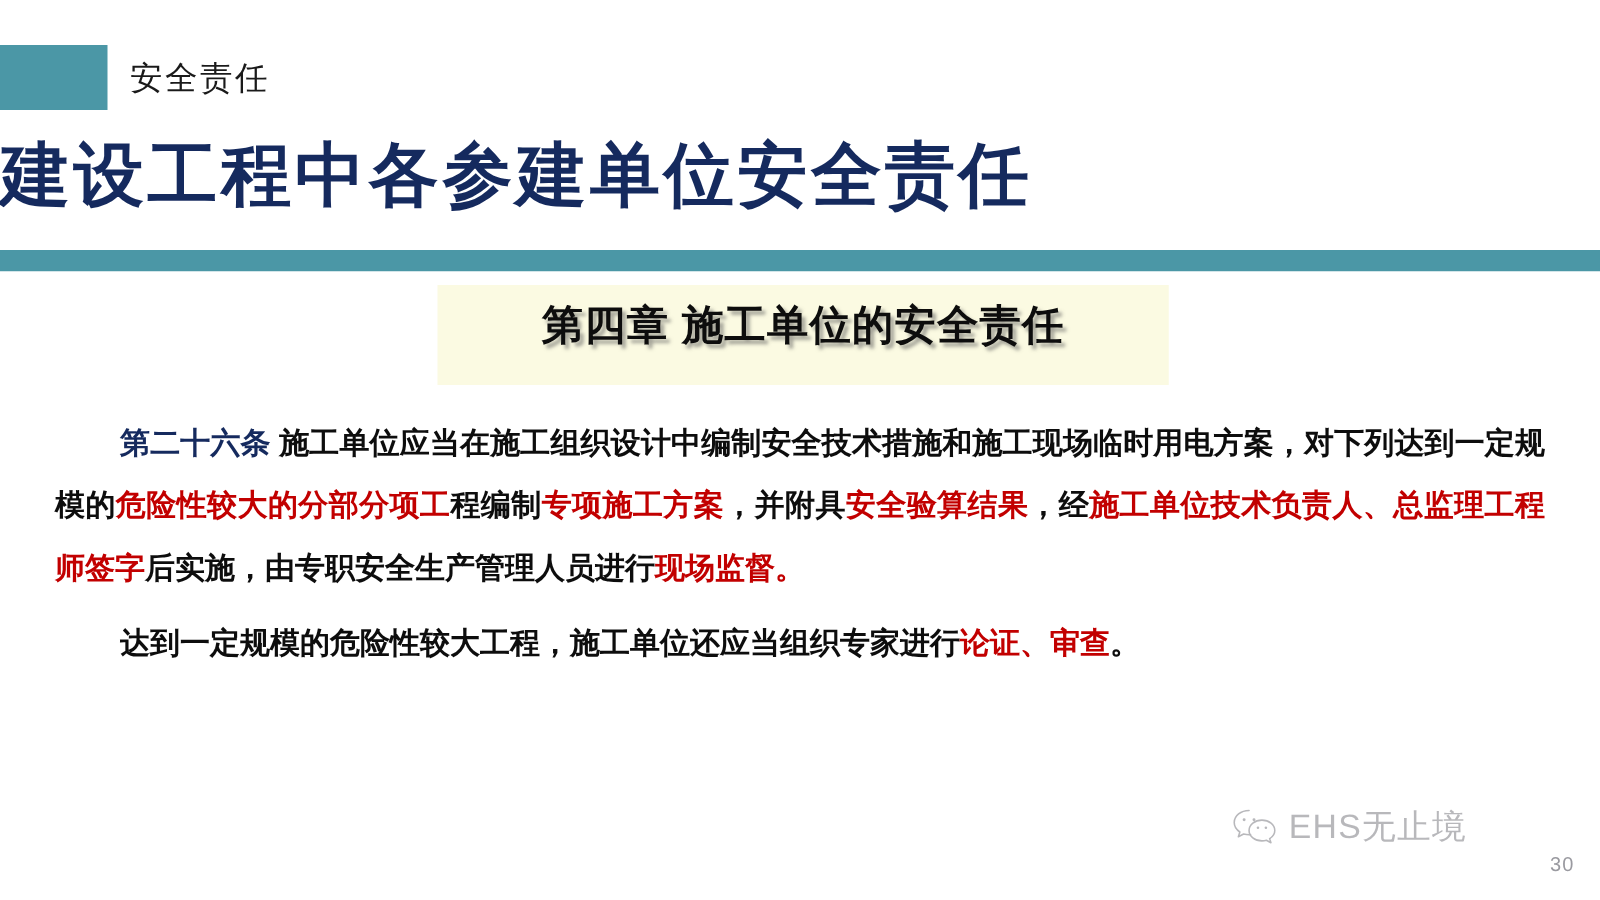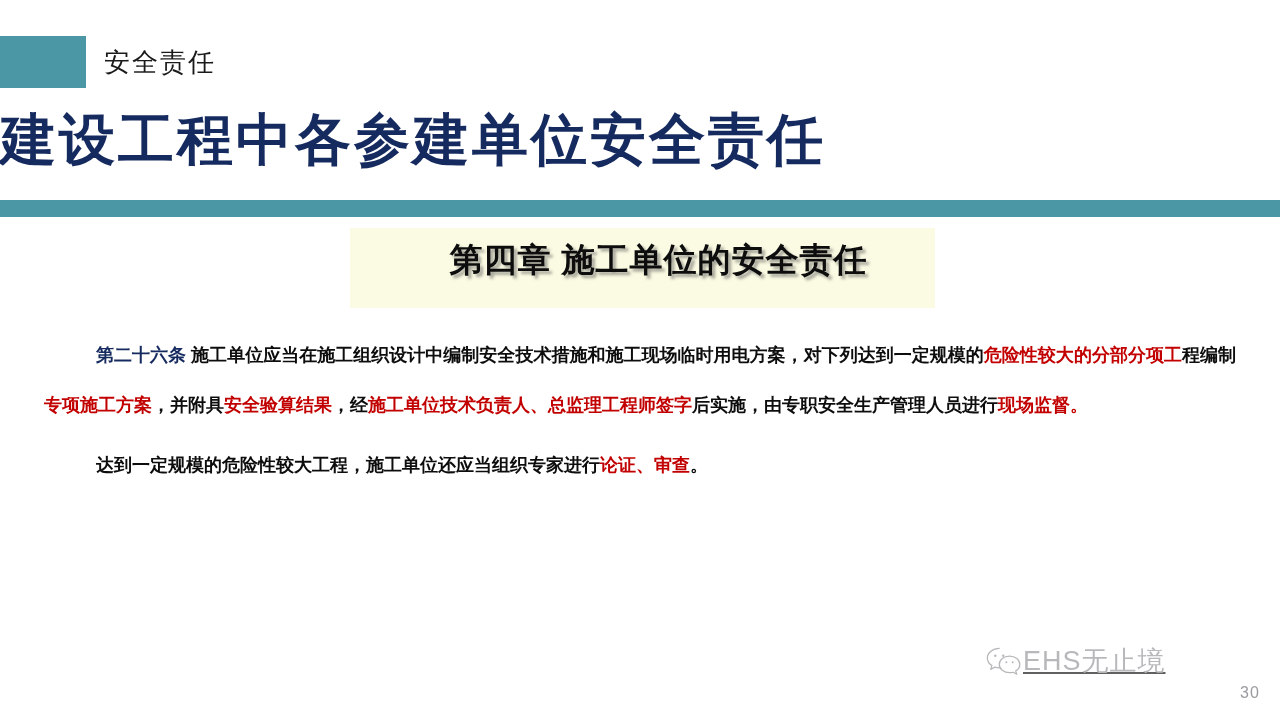--- a/index.html
+++ b/index.html
@@ -82,32 +82,31 @@
     height: 64px;
     display: flex;
     align-items: center;
     justify-content: center;
     font-size: 33px;
     font-weight: bold;
     color: #0d0d0d;
     letter-spacing: 1px;
     white-space: nowrap;
     text-shadow: 3px 3px 3px rgba(90,90,90,0.55);
-    padding-left: 16px;
   }
 
   
   .body-area {
     position: absolute;
     left: 44px;
     top: 330px;
     width: 1192px;
   }
   .para {
-    font-size: 18px;
+    font-size: 24px;
     line-height: 50px;
     font-weight: bold;
     color: #0d0d0d;
     letter-spacing: 0px;
     text-align: justify;
     text-justify: inter-ideograph;
   }
   .para.first-indent {
     text-indent: 52px;
   }
@@ -118,22 +117,22 @@
   .red { color: #c20000; }
   .navy { color: #152a5e; }
 
   
   .watermark {
     position: absolute;
     left: 985px;
     top: 645px;
     display: flex;
     align-items: center;
+    gap: 8px;
     opacity: 0.62;
-    text-decoration: underline;
   }
   .wechat-icon {
     width: 38px;
     height: 32px;
     display: block;
   }
   .watermark-text {
     font-size: 27px;
     line-height: 30px;
     color: #8d8d93;

